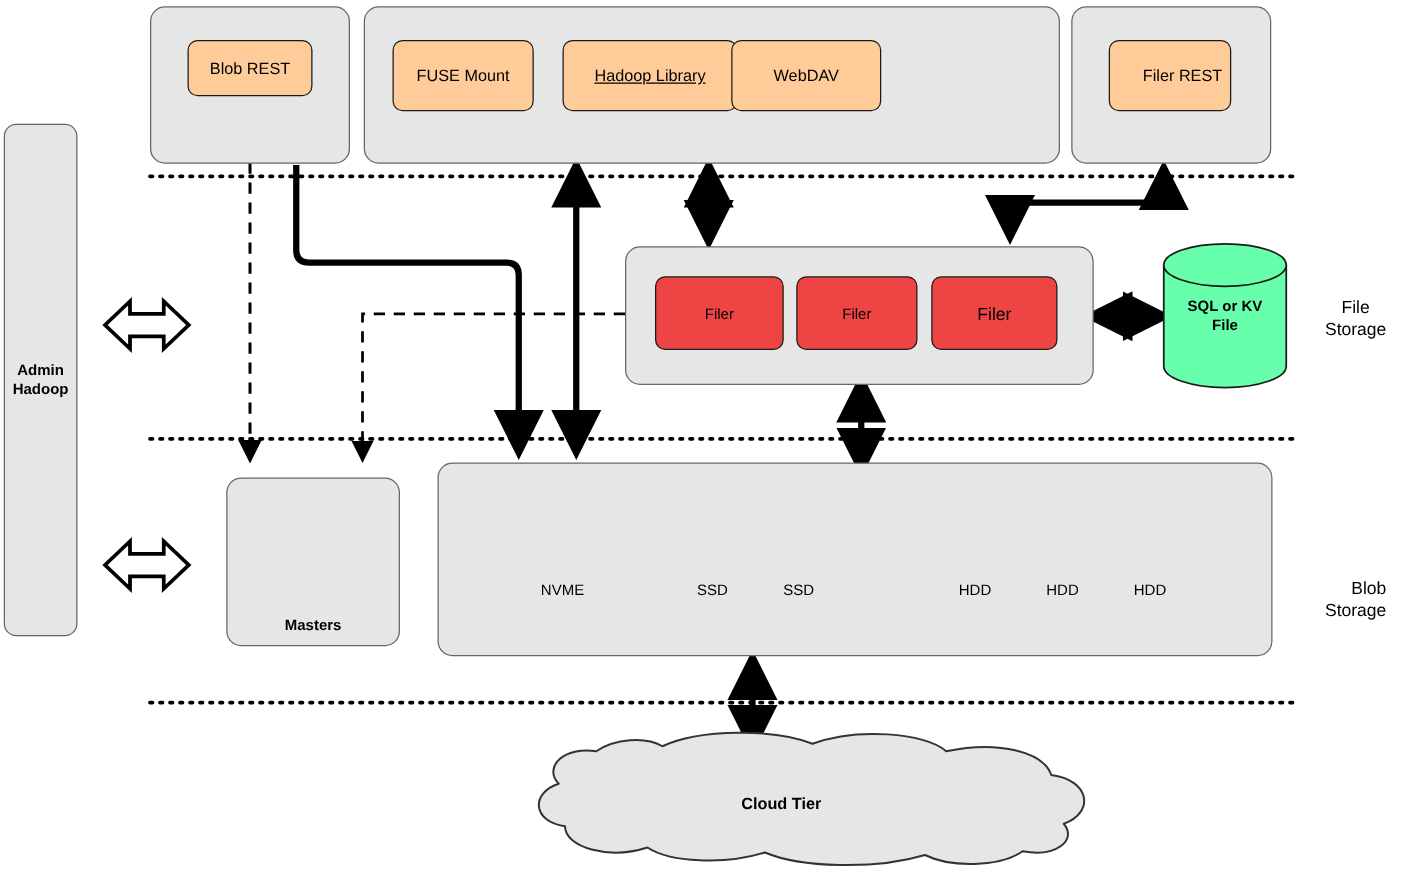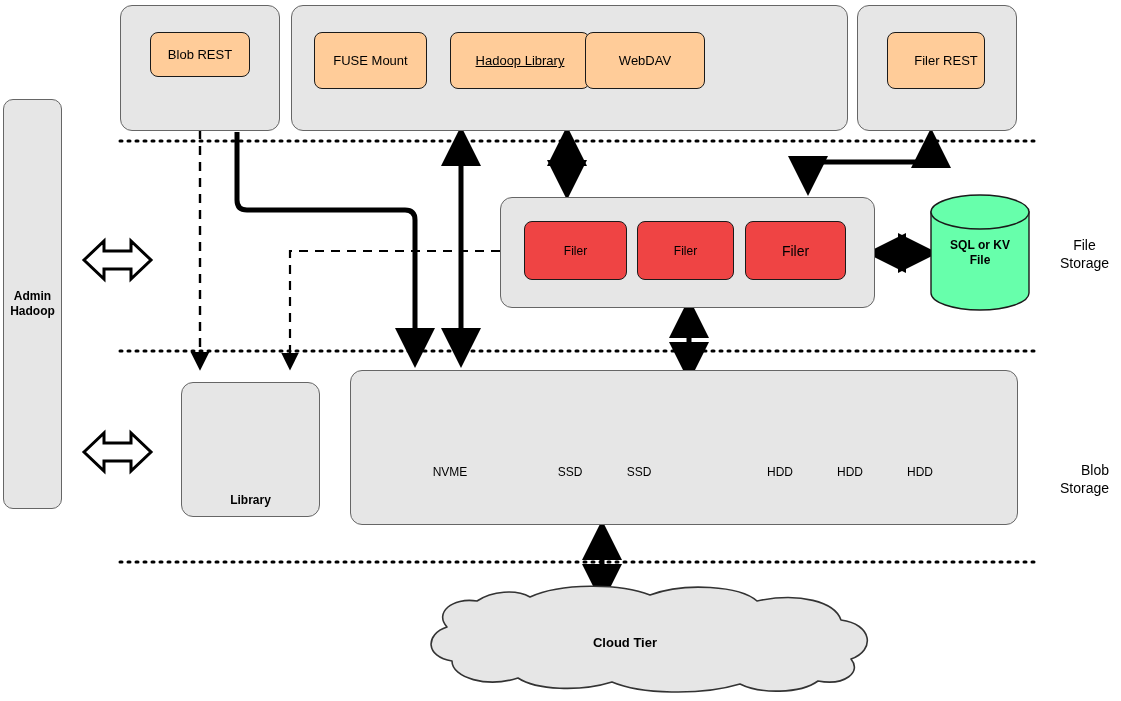--- a/index.html
+++ b/index.html
@@ -255,21 +255,21 @@
 
   <div class="node" style="left:931px; top:233px; width:98px; height:40px;">
     <div class="bold-label">
       <span>SQL or KV</span><br>
       <span>File</span>
     </div>
   </div>
 
   <div class="node group-box" style="left:181px; top:382px; width:139px; height:135px;"></div>
   <div class="node" style="left:181px; top:492px; width:139px; height:16px;">
-    <span class="bold-label">Library</span>
+    <span class="bold-label">Masters</span>
   </div>
 
   <div class="node group-box" style="left:350px; top:370px; width:668px; height:155px;"></div>
   <div class="node" style="left:424px; top:464px; width:52px; height:16px;align-items:flex-end;">
     <span class="plain-label">NVME</span>
   </div>
   <div class="node" style="left:544px; top:464px; width:52px; height:16px;">
     <span class="plain-label">SSD</span>
   </div>
   <div class="node" style="left:613px; top:464px; width:52px; height:16px;">

